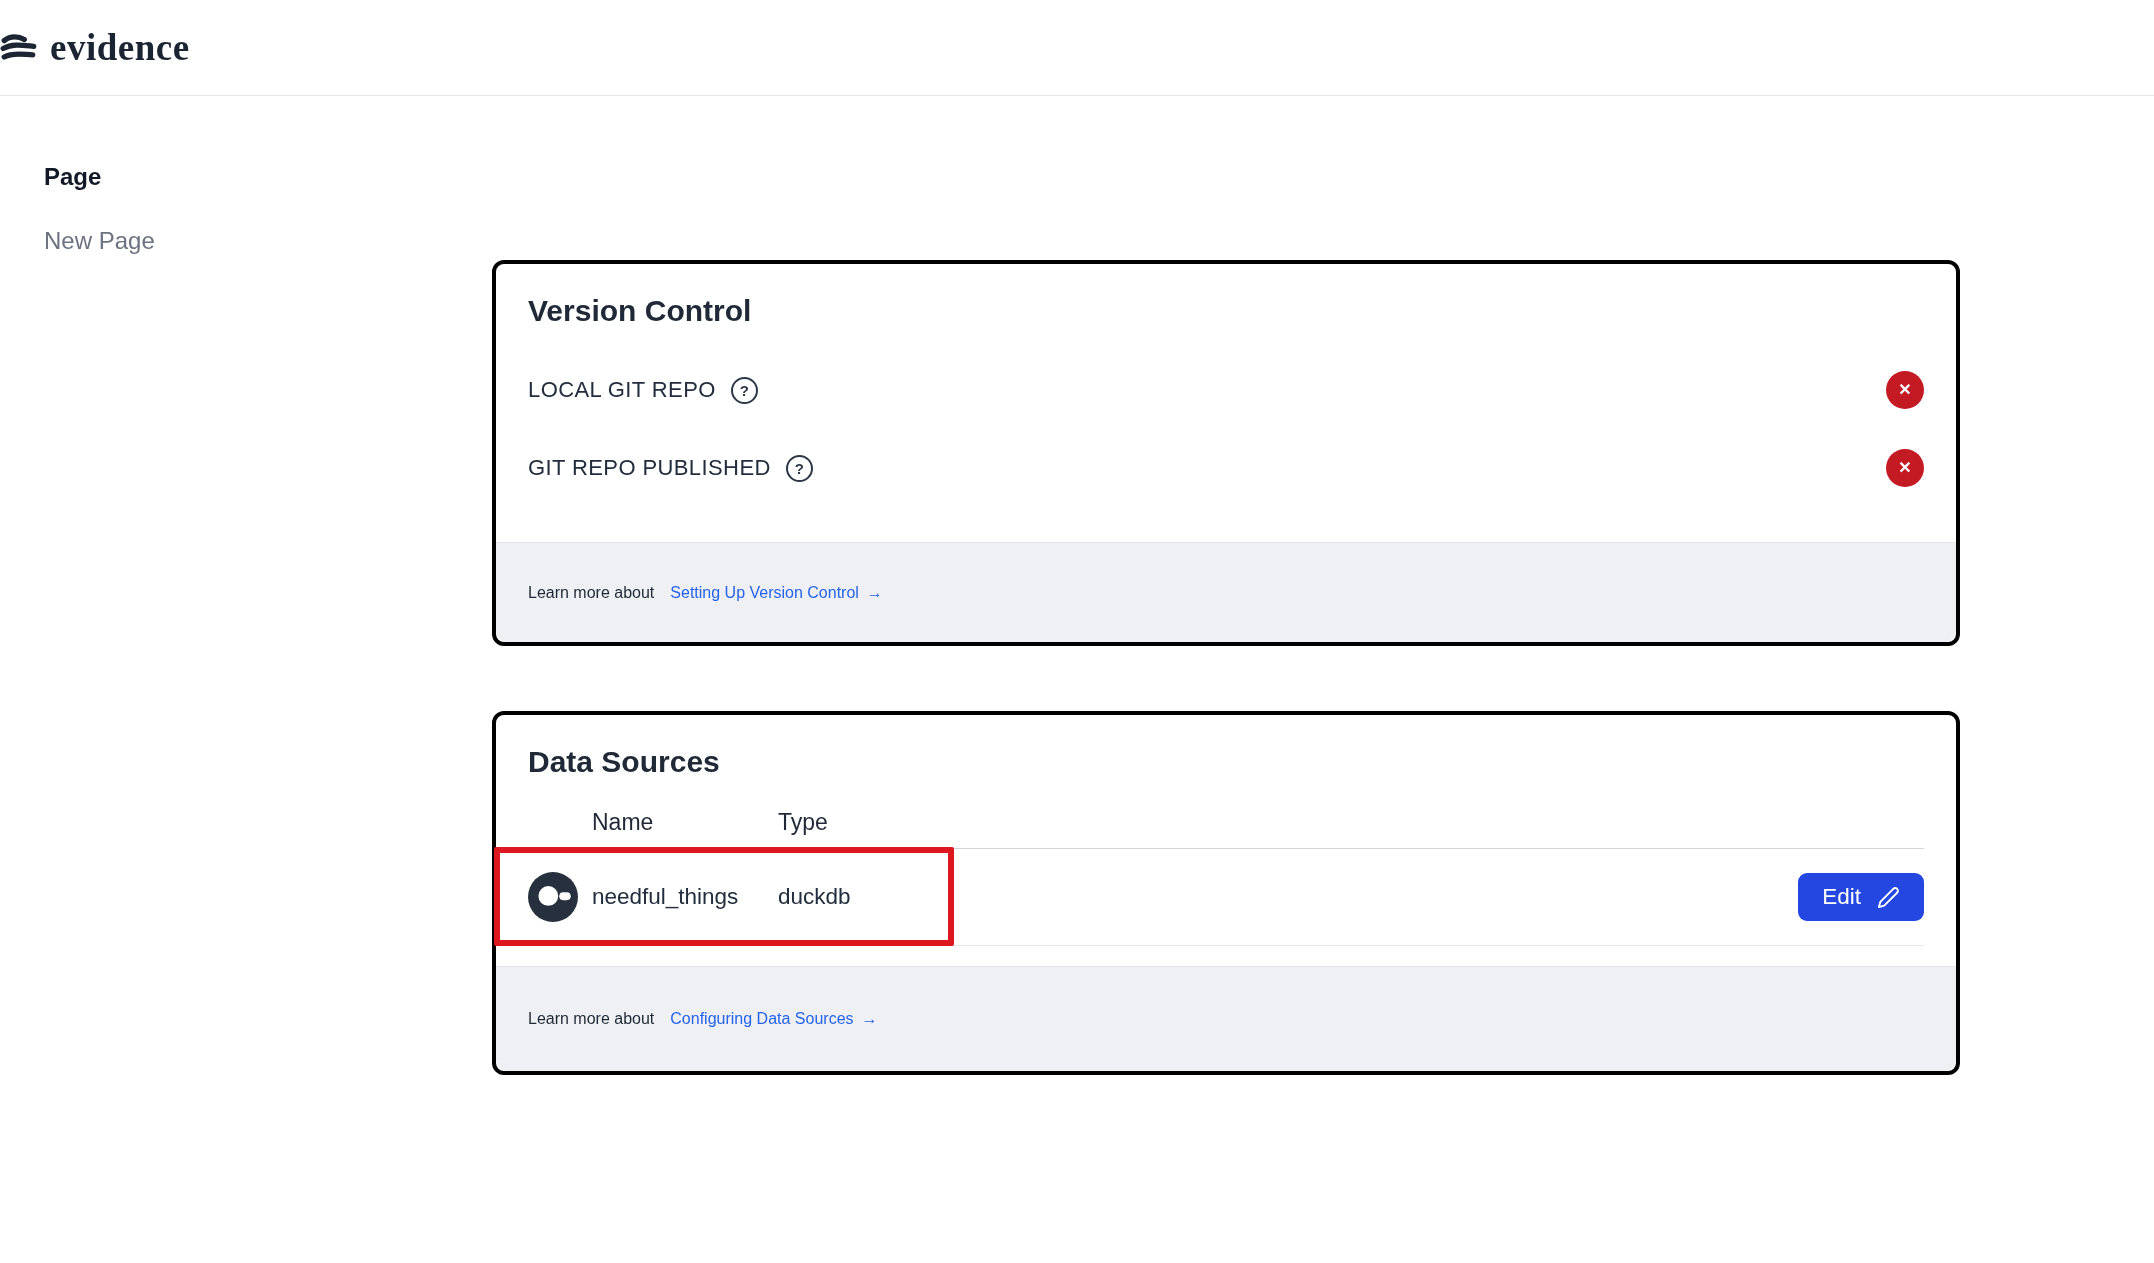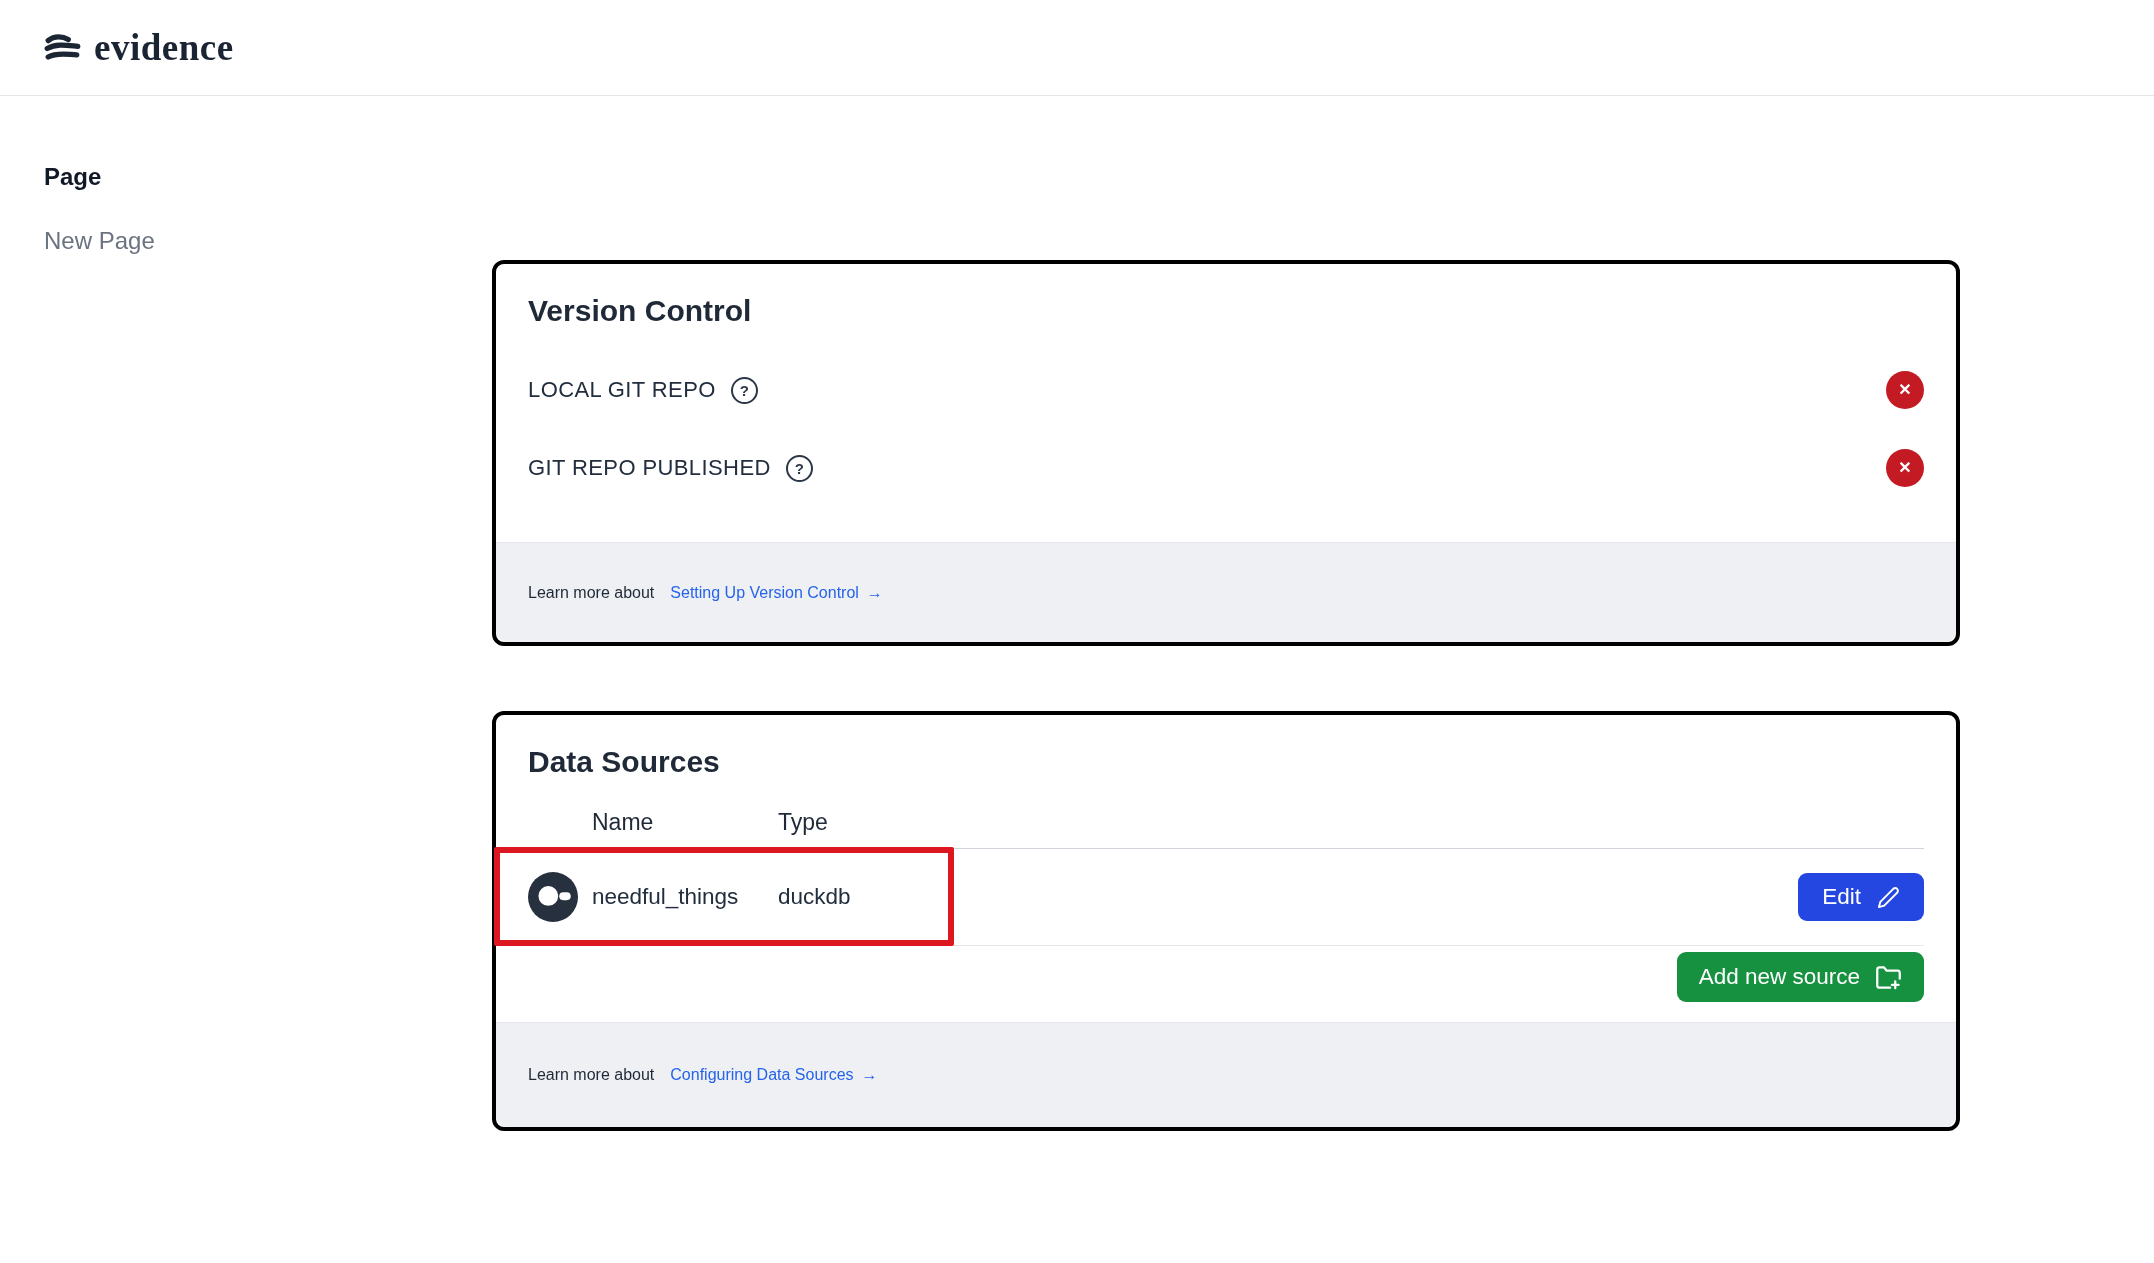--- a/index.html
+++ b/index.html
@@ -3,21 +3,21 @@
 <meta charset="utf-8">
 <style>
   html,body{margin:0;padding:0}
   body{
     width:2154px;height:1263px;background:#ffffff;position:relative;overflow:hidden;
     font-family:"Liberation Sans",sans-serif;color:#222e3e;
   }
 
   
   .topbar{height:96px;border-bottom:1px solid #e3e5e9;display:flex;align-items:center;
-    padding-left:44px;box-sizing:border-box;background:#fff}
+    box-sizing:border-box;background:#fff}
   .logo{display:flex;align-items:center;gap:12px;cursor:pointer}
   .logo-mark{width:38px;height:32px;display:block}
   .logo-text{font-family:"Liberation Serif",serif;font-weight:700;font-size:37px;
     color:#1b2433;letter-spacing:.5px}
 
   
   .sidebar{position:absolute;left:44px;top:162px}
   .side-item{font-size:24px;line-height:30px;color:#6b7280;margin-bottom:34px;cursor:pointer}
   .side-item.active{color:#111827;font-weight:700}
 
@@ -156,30 +156,20 @@
               <span>Edit</span>
               <svg width="23" height="23" viewBox="0 0 24 24" fill="none" stroke="#ffffff" stroke-width="2" stroke-linecap="round" stroke-linejoin="round">
                 <path d="M17 3a2.828 2.828 0 1 1 4 4L7.5 20.5 2 22l1.5-5.5L17 3z"></path>
               </svg>
             </button>
           </span>
           <div class="annotation"></div>
         </div>
       </div>
 
-      <div class="add-row">
-        <button class="btn btn-green">
-          <span>Add new source</span>
-          <svg width="27" height="27" viewBox="0 0 24 24" fill="none" stroke="#ffffff" stroke-width="2" stroke-linecap="round" stroke-linejoin="round">
-            <path d="M13.5 21H4a2 2 0 0 1-2-2V5a2 2 0 0 1 2-2h4l2.2 2.8H20a2 2 0 0 1 2 2V13"></path>
-            <path d="M18 15.5v6"></path>
-              <path d="M15 18.5h6"></path>
-          </svg>
-        </button>
-      </div>
     </div>
 
     <div class="card-footer">
       <span>Learn more about</span>
       <a class="link">
         <span>Configuring Data Sources</span>
         <span class="arrow">→</span>
       </a>
     </div>
   </section>

